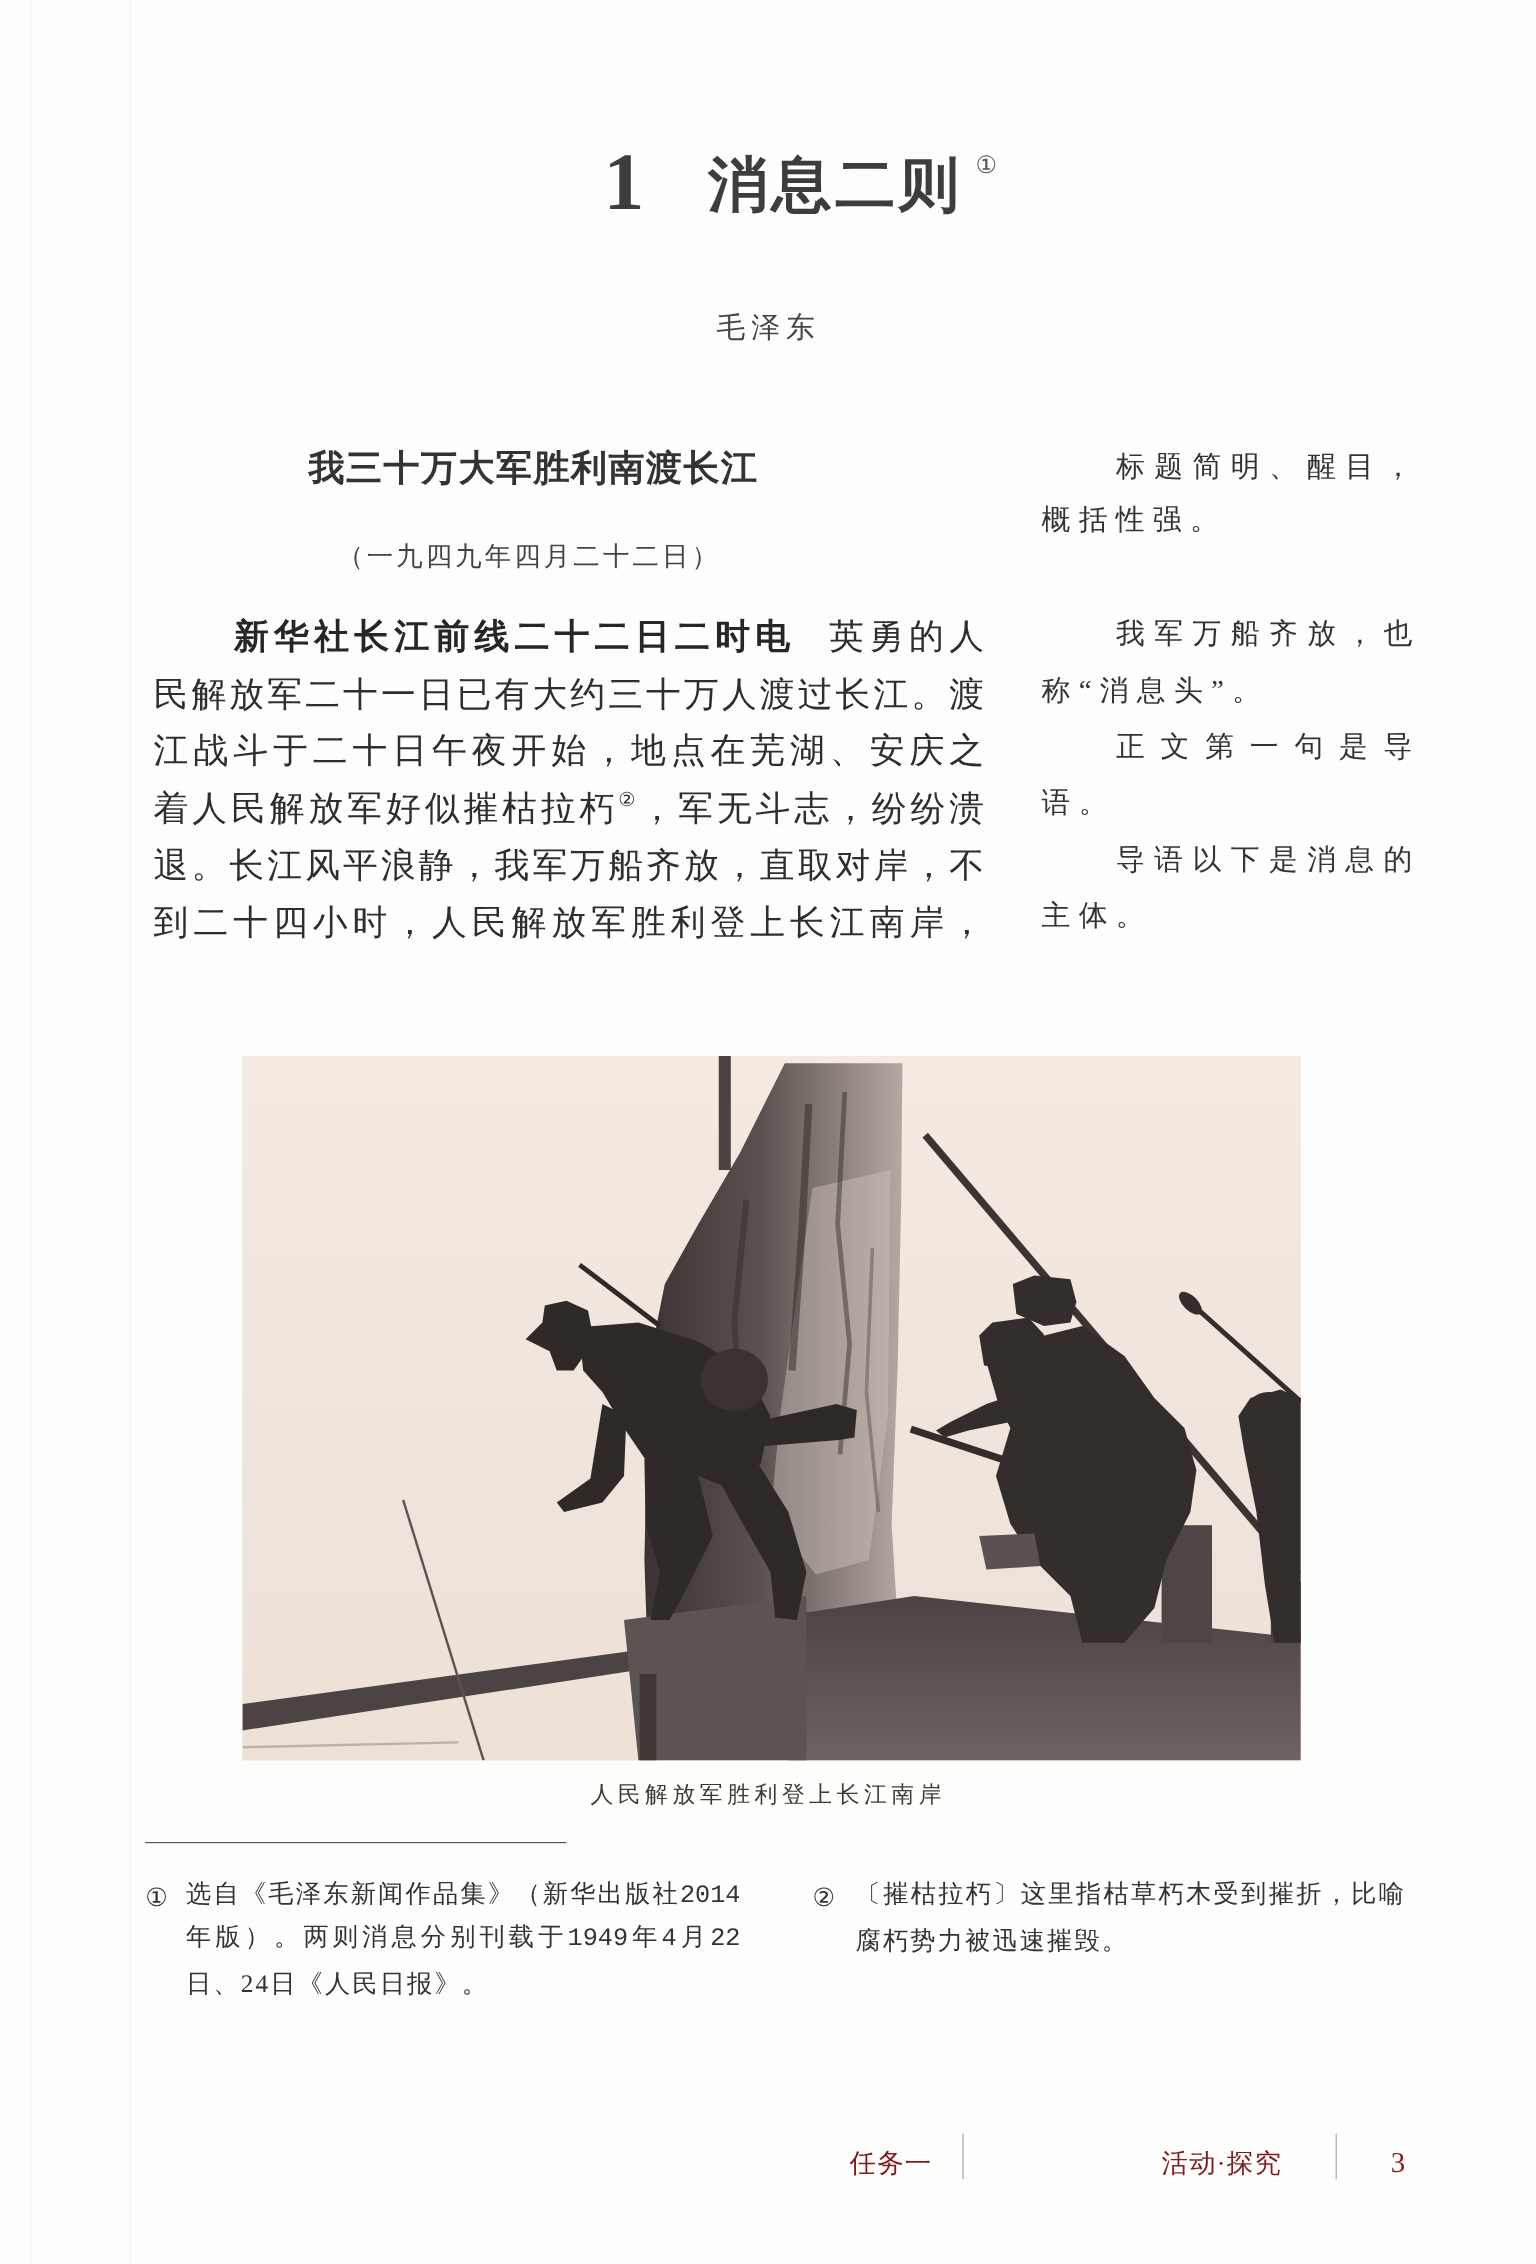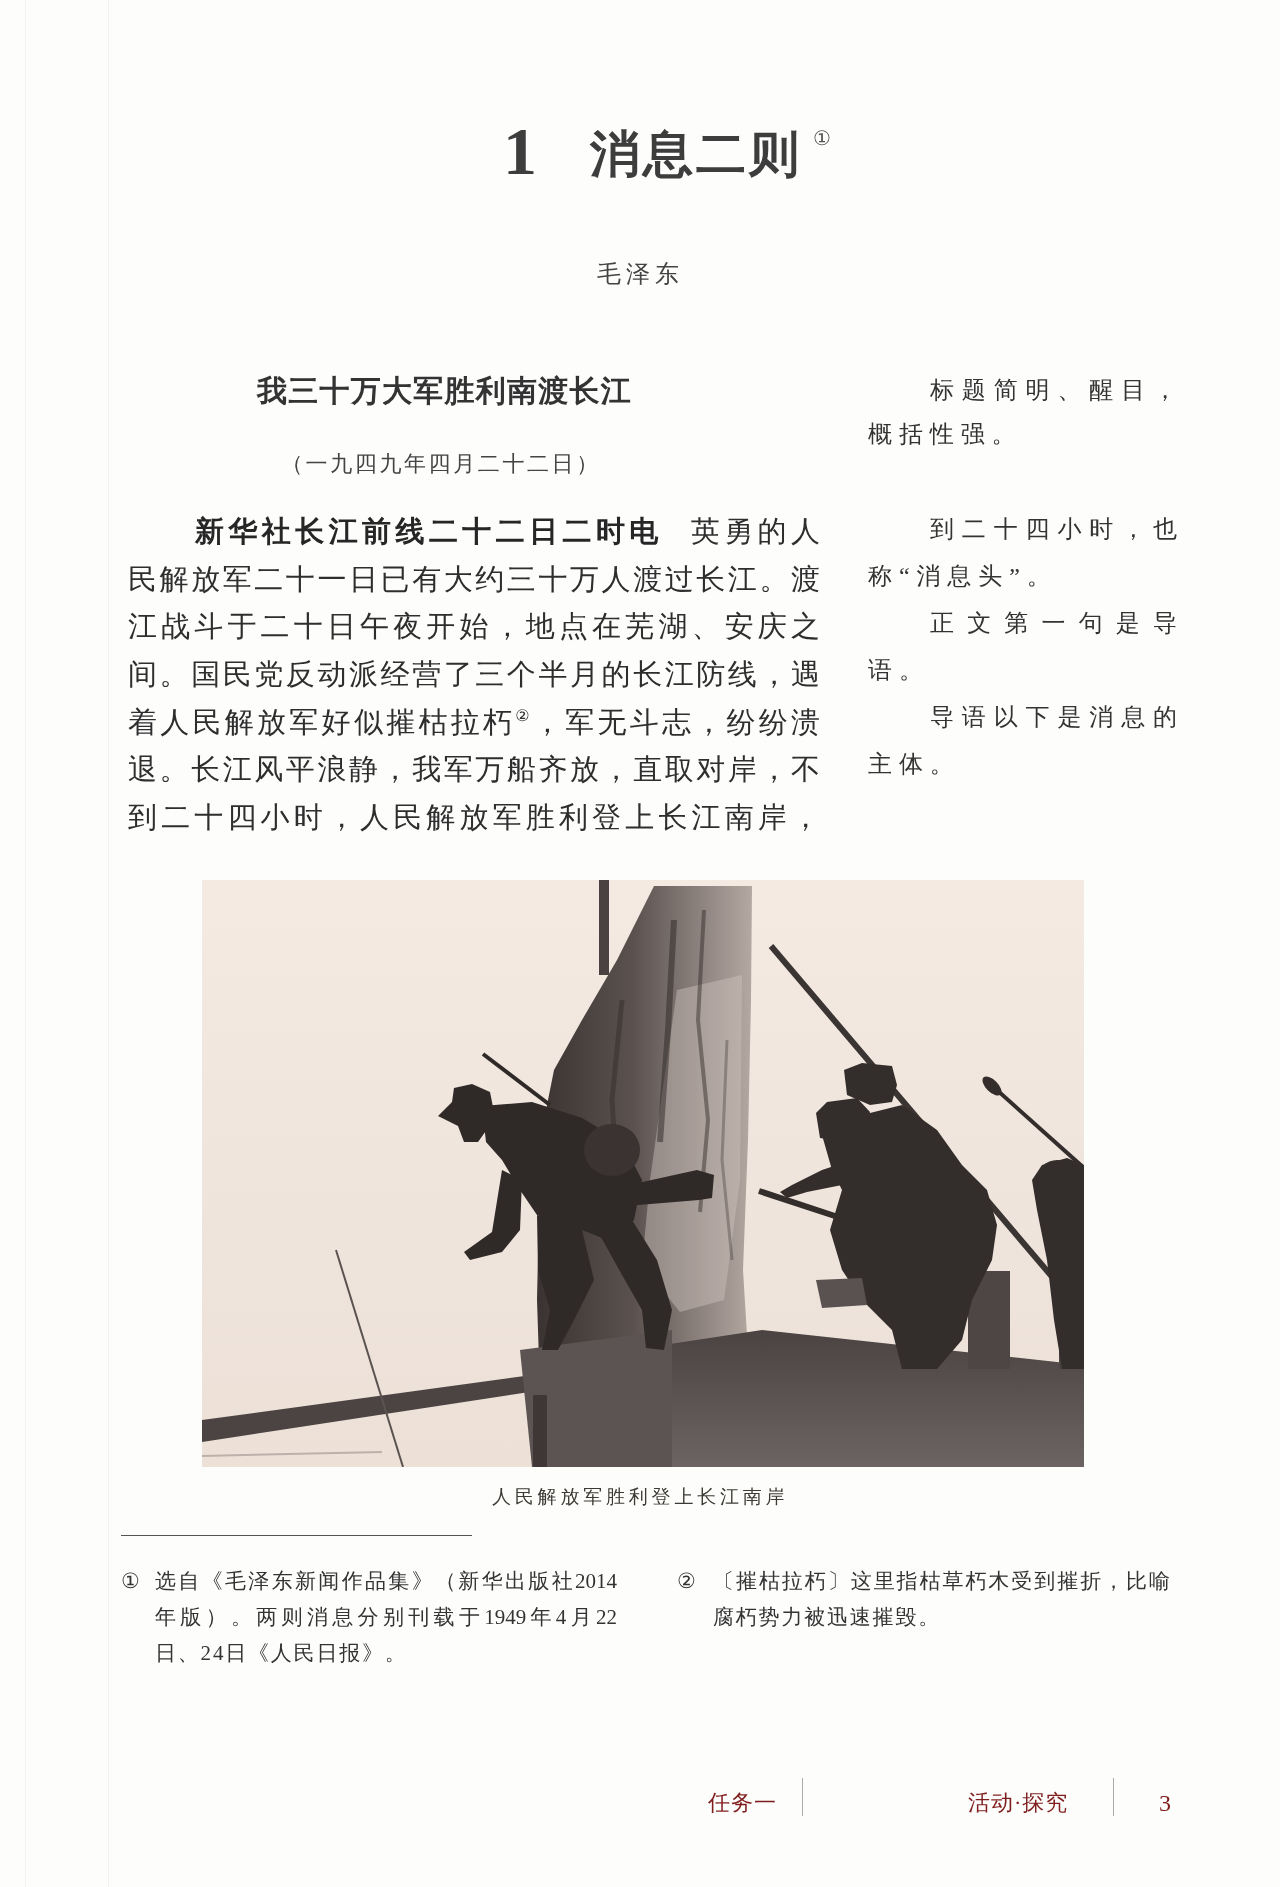--- a/index.html
+++ b/index.html
@@ -49,21 +49,21 @@
 
   
   .photo{left:202px;top:880px;width:882px;height:587px;background:var(--photo-bg);}
   .photo svg{display:block;}
   .caption{left:492px;top:1483px;font-size:19px;line-height:28px;letter-spacing:3.8px;color:var(--caption);}
 
   
   .fn-rule{left:121px;top:1535px;width:351px;height:1px;background:var(--rule);}
   .fn-marker{font-size:21px;line-height:36px;color:#333;}
   .fn-text{font-size:21px;line-height:36px;color:#333;}
-  .fn-text .full{text-align:justify;text-align-last:justify;word-break:keep-all;height:36px;}
+  .fn-text .full{text-align:justify;text-align-last:justify;word-break:keep-all;height:36px;font-family:Liberation Mono, monospace;}
   .fn-text .part{white-space:nowrap;letter-spacing:1.8px;height:36px;}
   .fn1-marker{left:121px;top:1563px;}
   .fn1-text{left:155px;top:1563px;width:462px;}
   .fn2-marker{left:677px;top:1563px;}
   .fn2-text{left:713px;top:1563px;width:457px;}
 
   
   .footer-text{top:1774px;font-size:22px;line-height:30px;color:#7f1d1d;margin-top:14px;}
   .footer-section{left:708px;letter-spacing:1px;}
   .footer-activity{left:968px;letter-spacing:1px;}
@@ -83,32 +83,31 @@
 <div class="abs title-mark nowrap">①</div>
 <div class="abs author nowrap">毛泽东</div>
 
 <div class="abs headline nowrap">我三十万大军胜利南渡长江</div>
 <div class="abs date nowrap">（一九四九年四月二十二日）</div>
 
 <div class="abs body-text">
   <div class="bline first"><span class="lead">新华社长江前线二十二日二时电</span><span>英勇的人</span></div>
   <div class="bline"><span>民解放军二十一日已有大约三十万人渡过长江。渡</span></div>
   <div class="bline"><span>江战斗于二十日午夜开始，地点在芜湖、安庆之</span></div>
-  <div class="bline"><span>间。国民党反动派经营了三个半月的长江防线，遇</span></div>
   <div class="bline"><span>着人民解放军好似摧枯拉朽</span><sup class="fn-ref">②</sup><span>，军无斗志，纷纷溃</span></div>
   <div class="bline"><span>退。长江风平浪静，我军万船齐放，直取对岸，不</span></div>
   <div class="bline"><span>到二十四小时，人民解放军胜利登上长江南岸，</span></div>
 </div>
 
 <div class="abs note note1">
   <div class="l1">标题简明、醒目，</div>
   <div class="l2">概括性强。</div>
 </div>
 <div class="abs note note2">
-  <div class="l1">到二十四小时，也</div>
+  <div class="l1">我军万船齐放，也</div>
   <div class="l2">称“消息头”。</div>
 </div>
 <div class="abs note note3">
   <div class="l1">正文第一句是导</div>
   <div class="l2">语。</div>
 </div>
 <div class="abs note note4">
   <div class="l1">导语以下是消息的</div>
   <div class="l2">主体。</div>
 </div>

